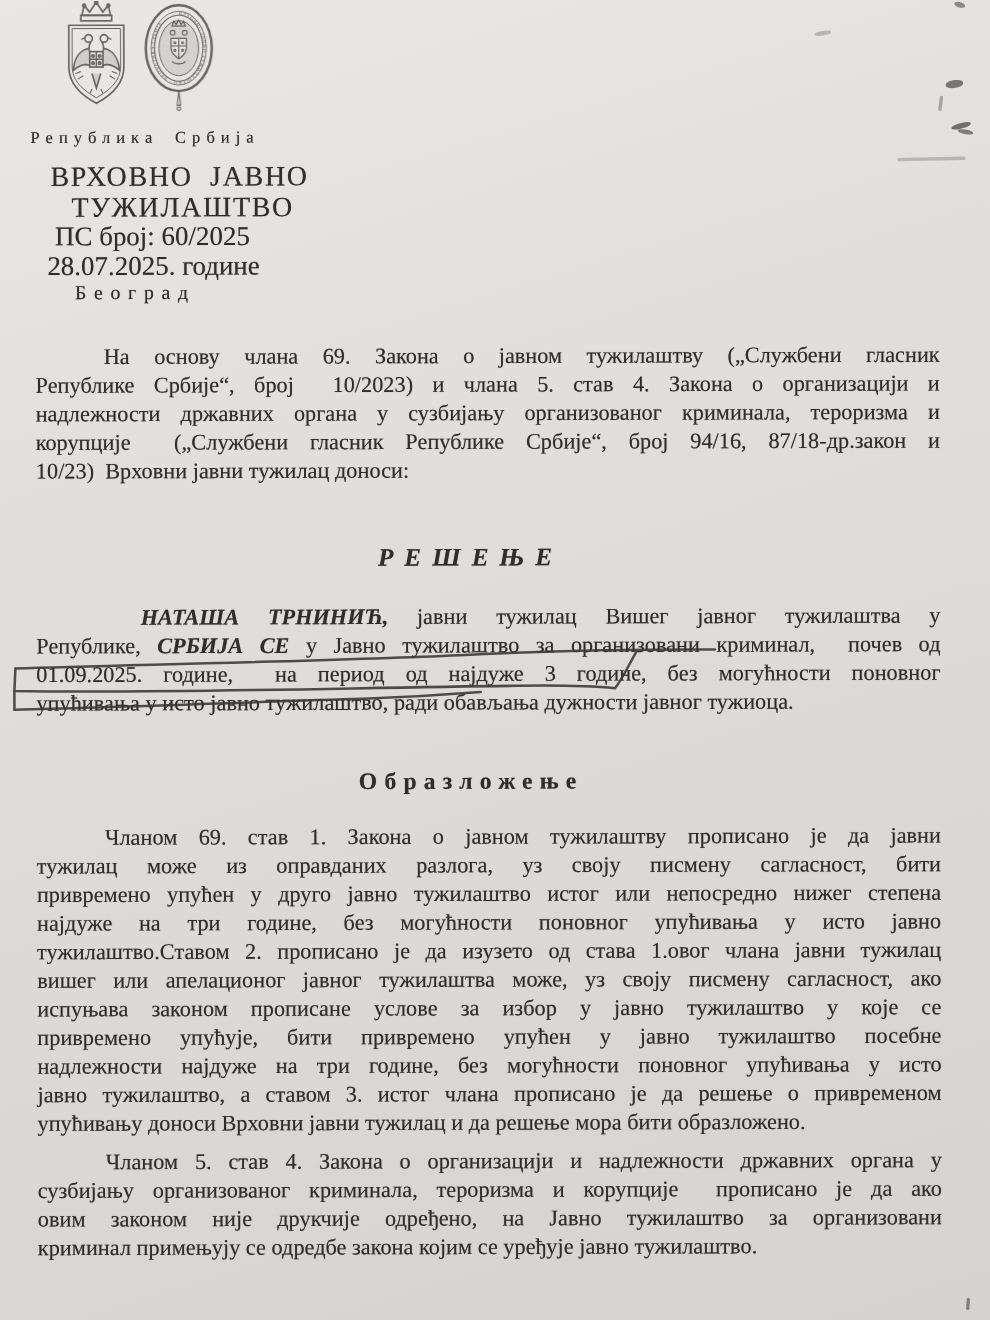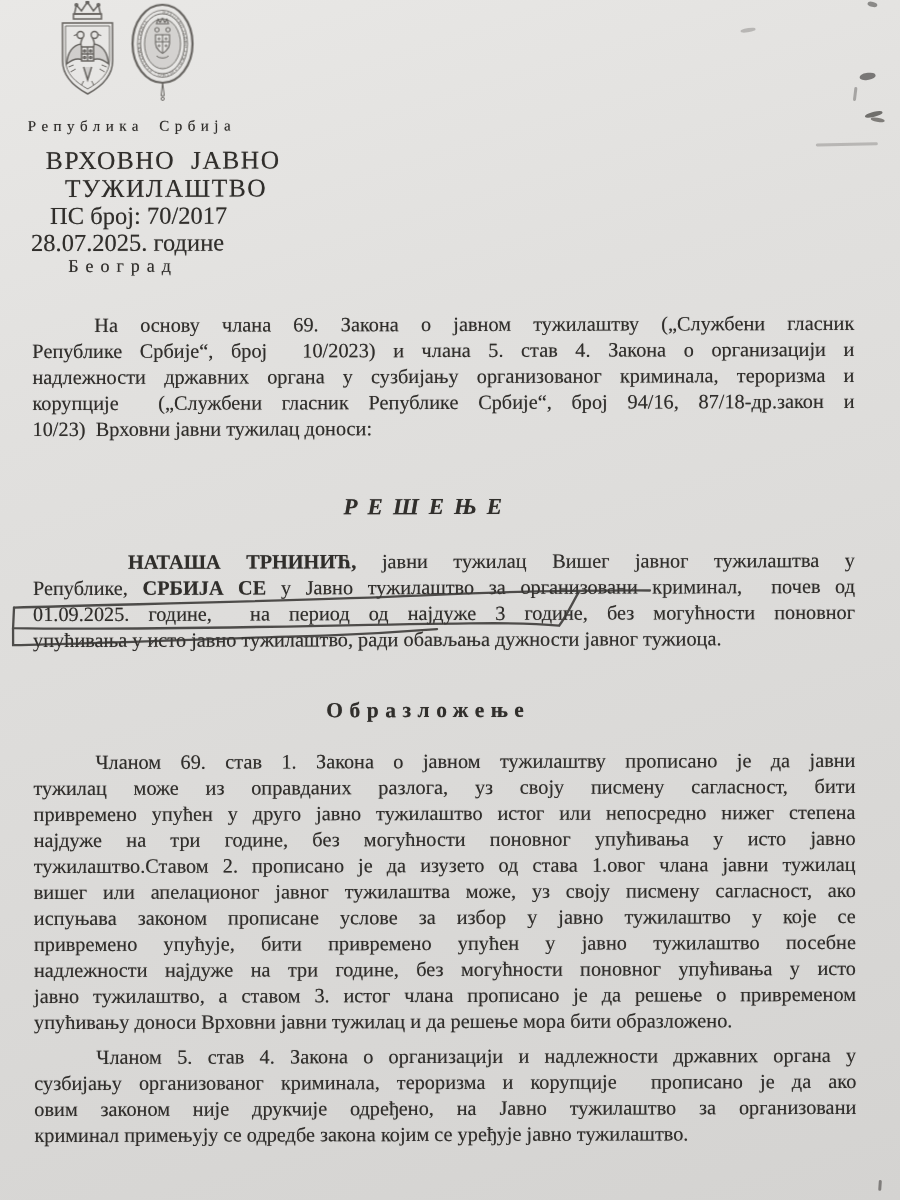--- a/index.html
+++ b/index.html
@@ -15,29 +15,29 @@
   .txt{
     position:absolute;
     color:#302e2b;
     text-shadow:0 0 0.7px rgba(48,46,43,0.55);
   }
   
   .hdr-country{top:117px;left:29px;font-size:15px;letter-spacing:5.5px;word-spacing:6px;}
   .hdr-office1{top:145px;left:47px;font-size:25.5px;word-spacing:8px;letter-spacing:1.5px;}
   .hdr-office2{top:173px;left:66px;font-size:25.5px;letter-spacing:1.5px;text-align:right;}
   .hdr-case  {top:201px;left:51px;font-size:24.5px;}
-  .hdr-date  {top:228px;left:32px;font-size:24.5px;text-align:center;}
+  .hdr-date  {top:228px;left:44px;font-size:24.5px;text-align:center;}
   .hdr-city  {top:255px;left:69px;font-size:18px;letter-spacing:7px;}
   
   .col{position:absolute;left:33px;width:822px;font-size:20.3px;line-height:26px;}
   .jl{text-align:justify;text-align-last:justify;height:26px;overflow:visible;}
   .jl-last{text-align:justify;text-align-last:left;height:26px;}
   .ind62{text-indent:62px;}
   .ind95{text-indent:95px;}
-  .bi{font-weight:bold;}
+  .bi{font-weight:bold;font-style:italic;}
   .intro{top:311px;}
   .decision{top:548px;}
   .p1{top:748px;}
   .p2{top:1043px;}
   .title-reshenje{
     position:absolute;top:494px;left:33px;width:790px;text-align:center;
     font-size:23px;font-weight:bold;font-style:italic;letter-spacing:10px;
   }
   .title-obraz{
     position:absolute;top:698px;left:33px;width:790px;text-align:center;
@@ -116,21 +116,21 @@
         <path d="M30,54 c2,3 10,3 12,0" stroke-width="1"></path>
       </g>
       <text font-size="4.6" fill="#55524e" letter-spacing="0.6">
         <textPath href="#sealring">ВРХОВНО ЈАВНО ТУЖИЛАШТВО · РЕПУБЛИКА СРБИЈА</textPath>
       </text>
     </svg>
 
     <div class="txt hdr-country">Република Србија</div>
     <div class="txt hdr-office1">ВРХОВНО ЈАВНО</div>
     <div class="txt hdr-office2">ТУЖИЛАШТВО</div>
-    <div class="txt hdr-case">ПС број: 70/2017</div>
+    <div class="txt hdr-case">ПС број: 60/2025</div>
     <div class="txt hdr-date">28.07.2025. године</div>
     <div class="txt hdr-city">Београд</div>
 
     <div class="txt col intro">
       <div class="jl ind62">На основу члана 69. Закона о јавном тужилаштву („Службени гласник</div>
       <div class="jl">Републике Србије“, број&nbsp; 10/2023) и члана 5. став 4. Закона о организацији и</div>
       <div class="jl">надлежности државних органа у сузбијању организованог криминала, тероризма и</div>
       <div class="jl">корупције&nbsp; („Службени гласник Републике Србије“, број 94/16, 87/18-др.закон и</div>
       <div class="jl-last">10/23)&nbsp; Врховни јавни тужилац доноси:</div>
     </div>

